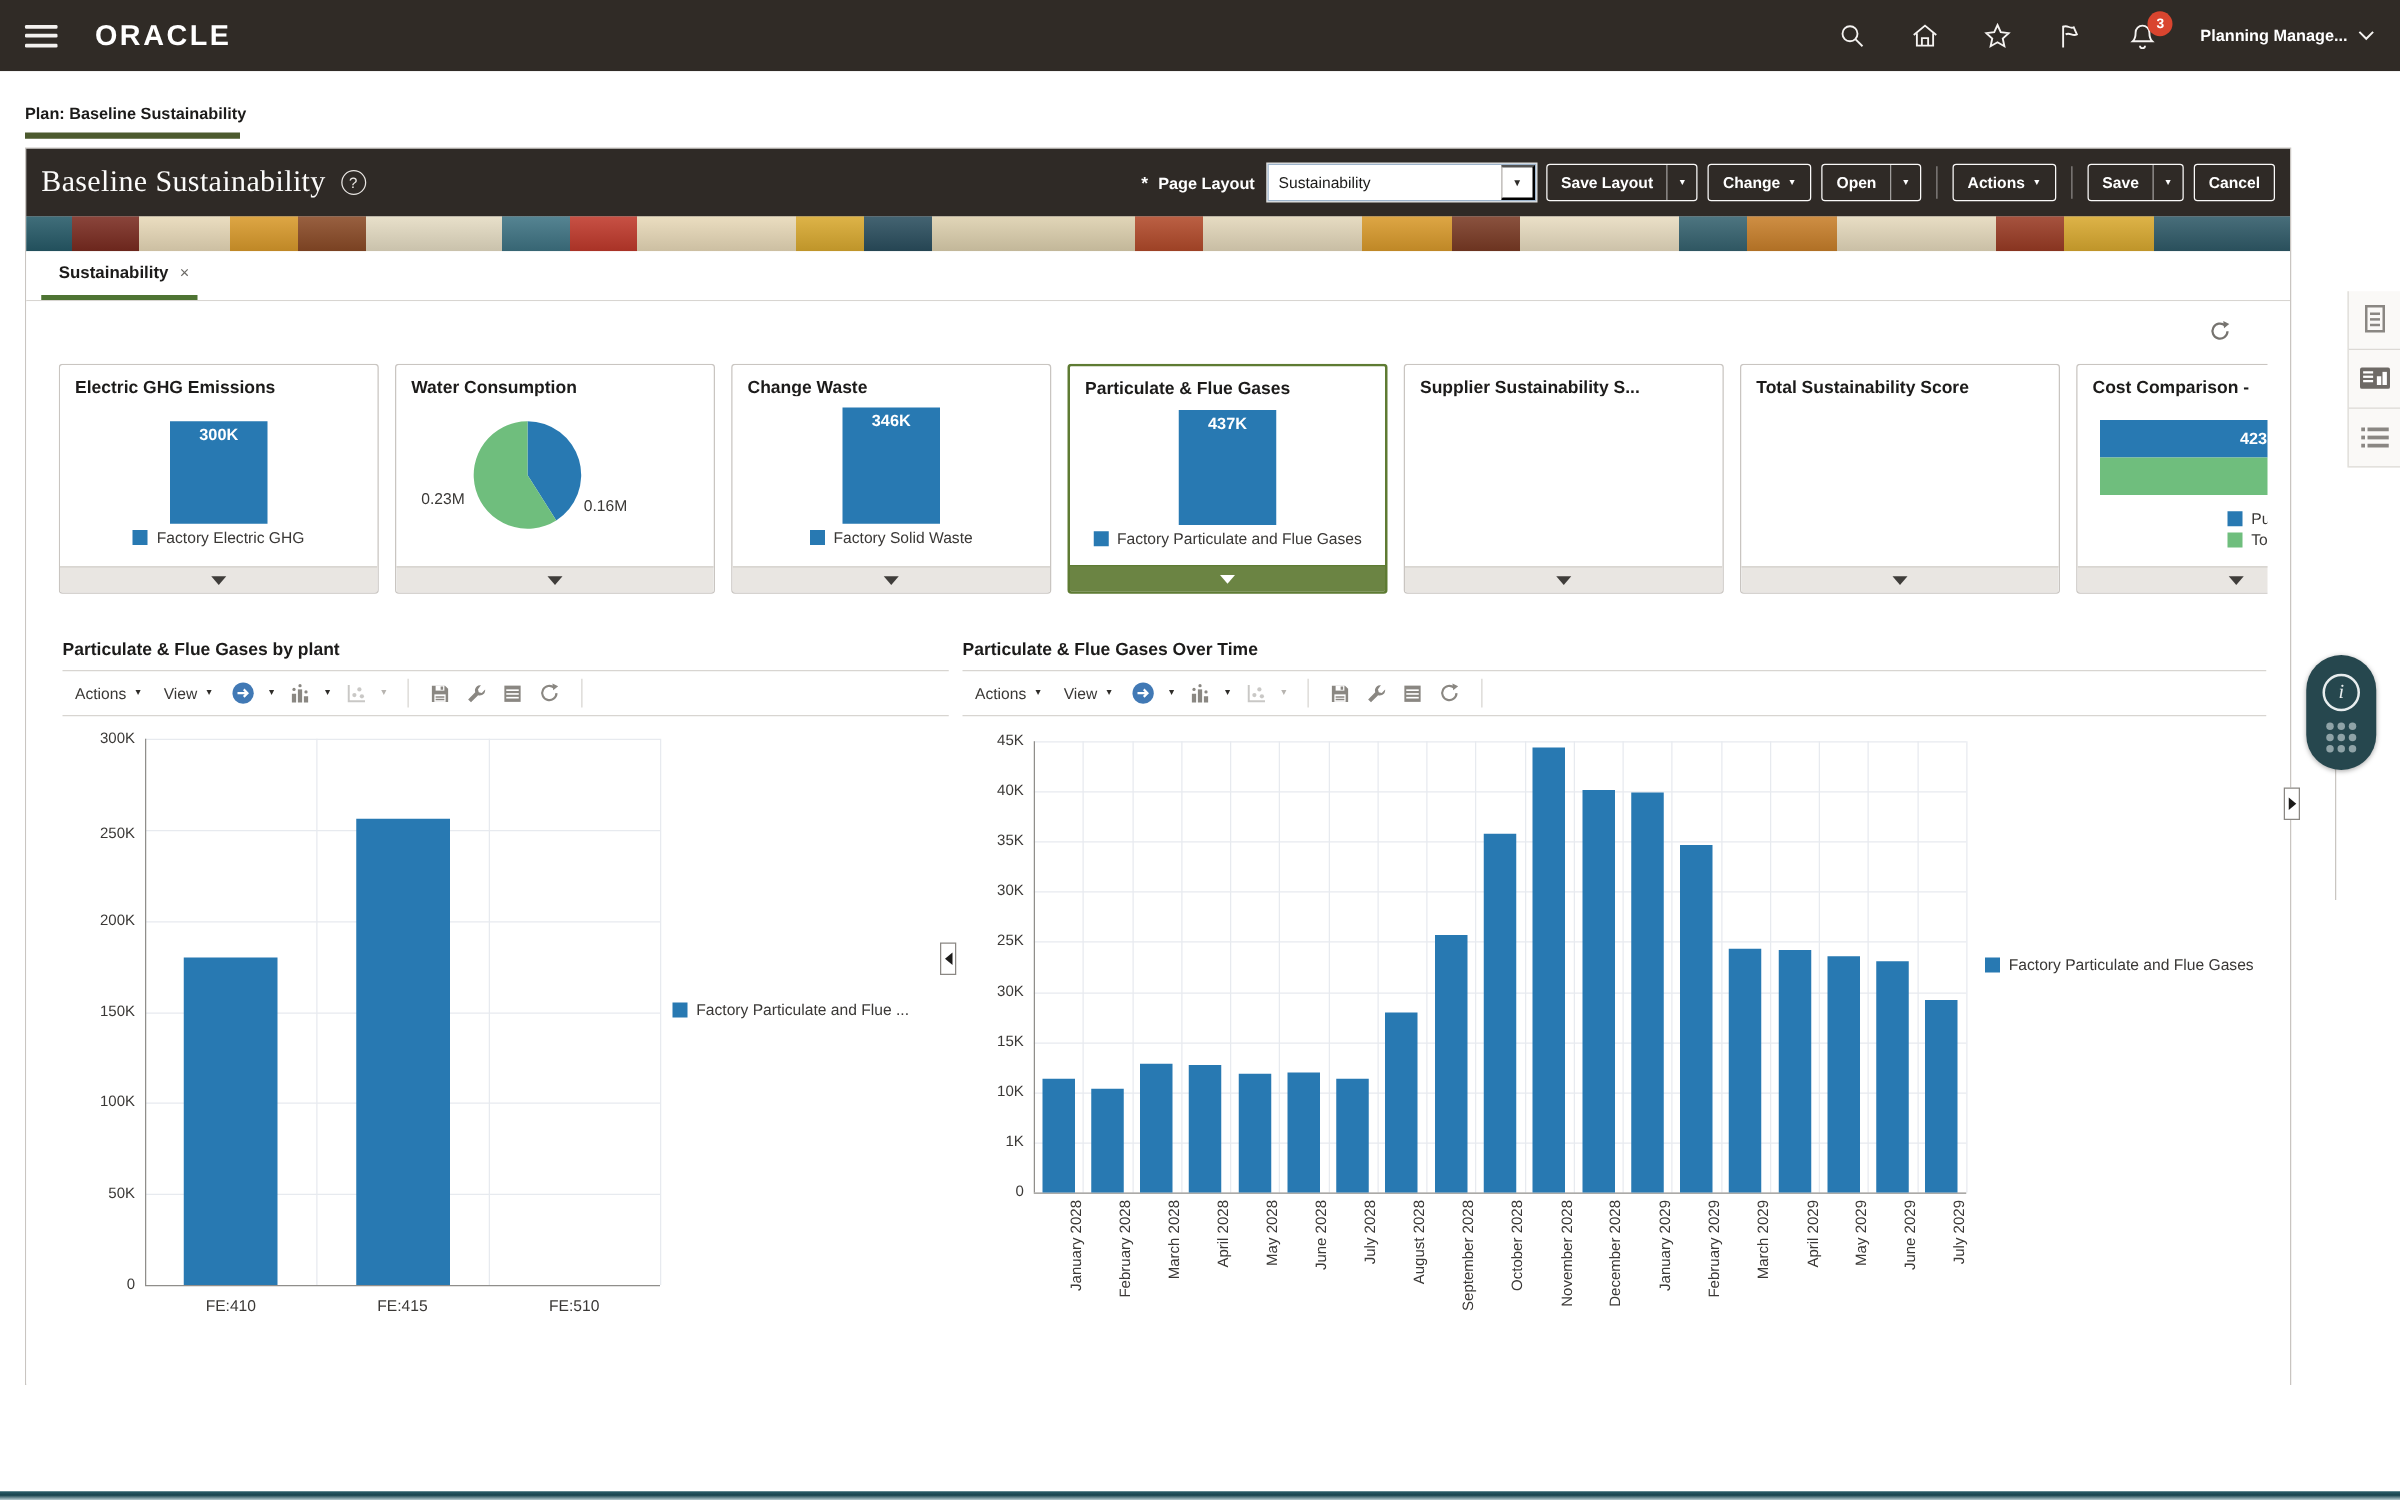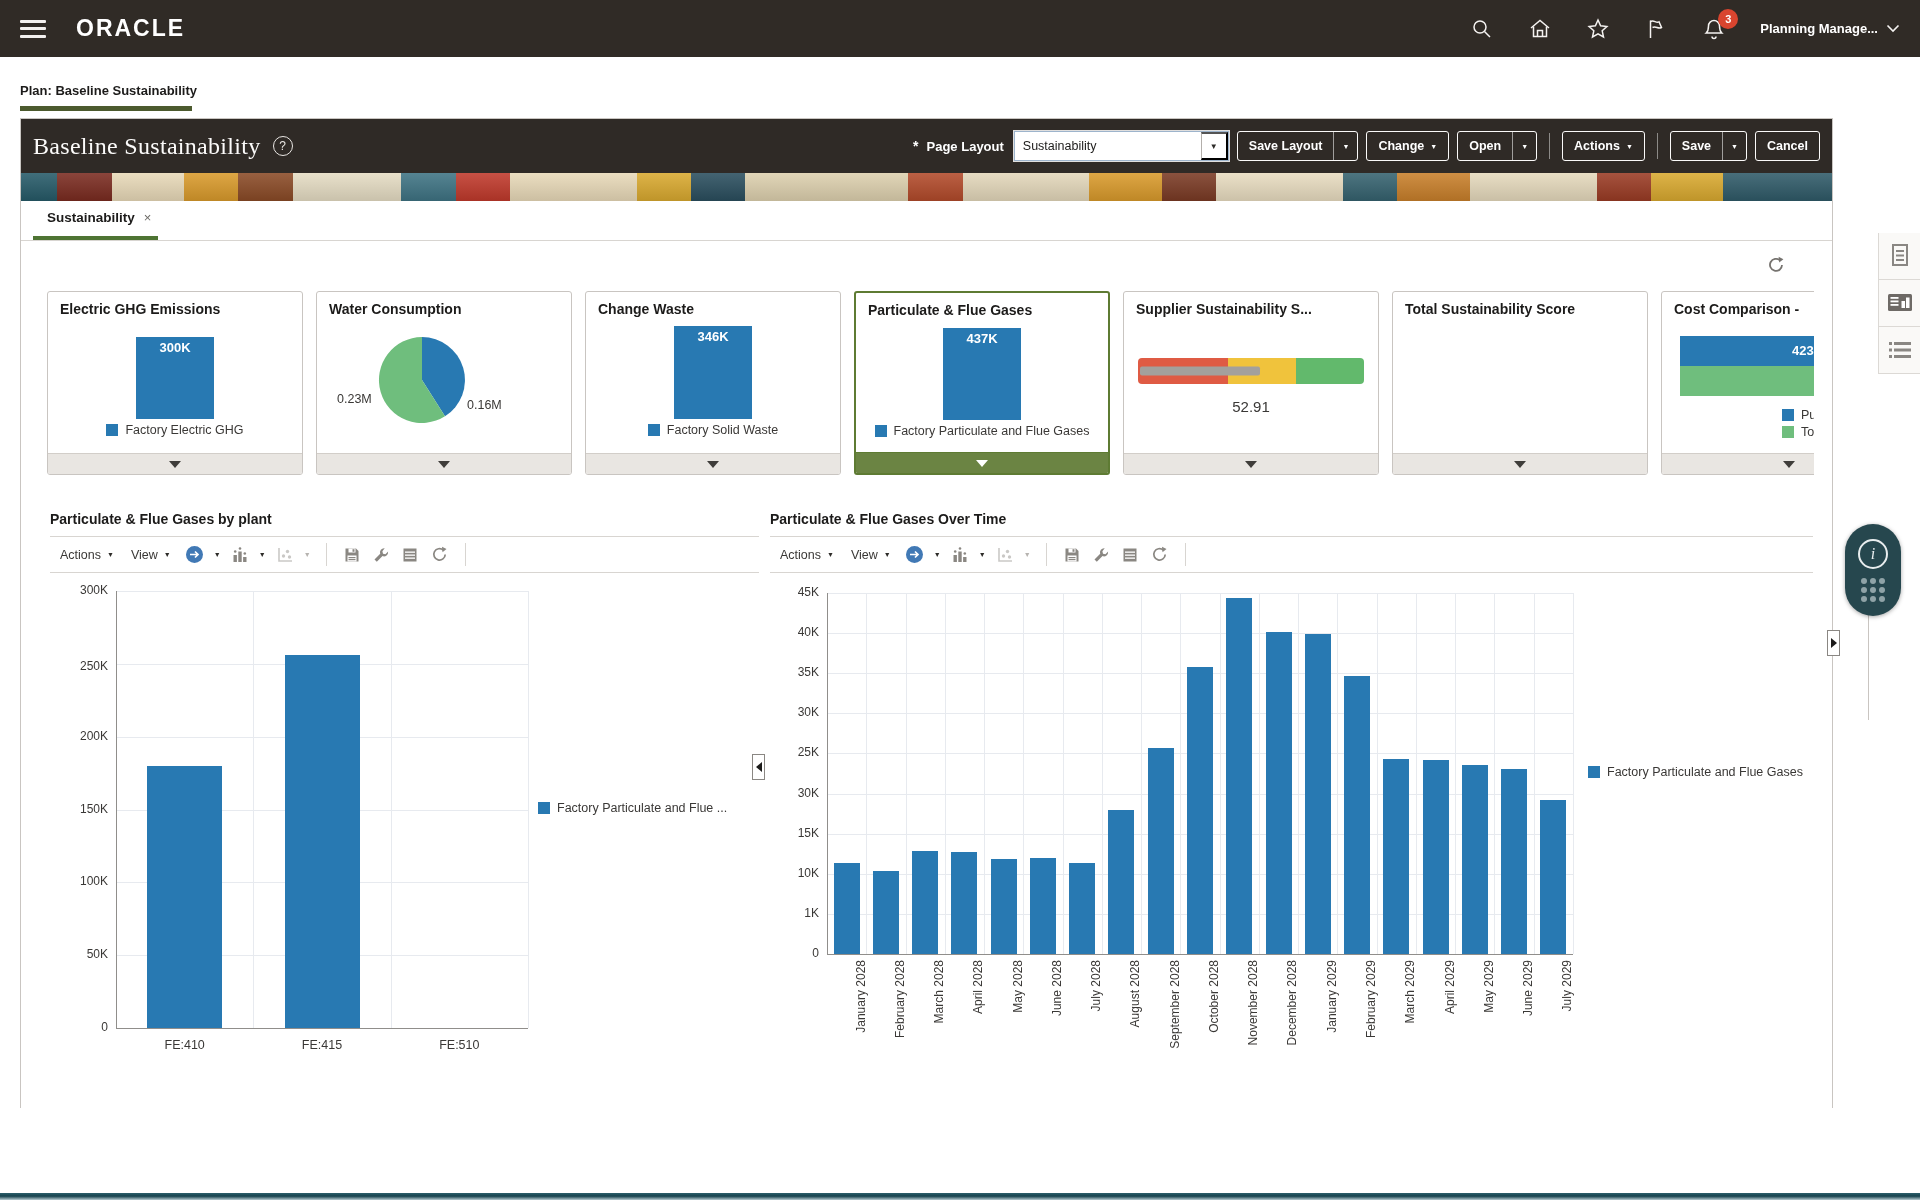--- a/index.html
+++ b/index.html
@@ -316,31 +316,20 @@
                 <span class="leg-sq" style="background: rgb(40, 121, 178);"></span>
                 <span class="leg-txt">Factory Particulate and Flue Gases</span>
               </div>
             </div>
             <button class="card-footer">
               <span class="tri-down"></span>
             </button>
           </div>
           <div class="card">
             <div class="card-title">Supplier Sustainability S...</div>
-            <div class="card-body">
-              <div class="gauge-wrap">
-                <div class="gauge-track">
-                  <div style="width: 40%; background: rgb(223, 91, 68);"></div>
-                  <div style="width: 30%; background: rgb(240, 195, 60);"></div>
-                  <div style="width: 30%; background: rgb(98, 185, 108);"></div>
-                  <div class="gauge-indicator" style="width: 52.91%;"></div>
-                </div>
-                <div class="gauge-value">52.91</div>
-              </div>
-            </div>
             <button class="card-footer">
               <span class="tri-down"></span>
             </button>
           </div>
           <div class="card">
             <div class="card-title">Total Sustainability Score</div>
             <button class="card-footer">
               <span class="tri-down"></span>
             </button>
           </div>

